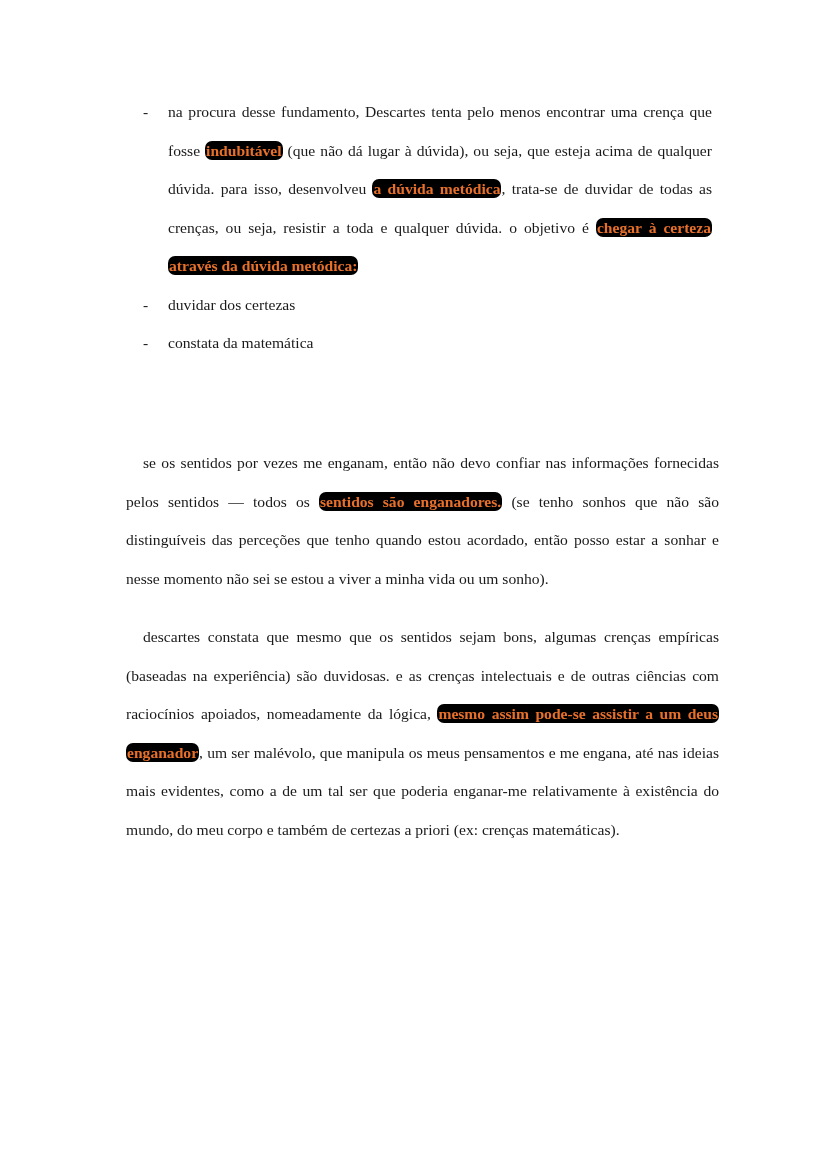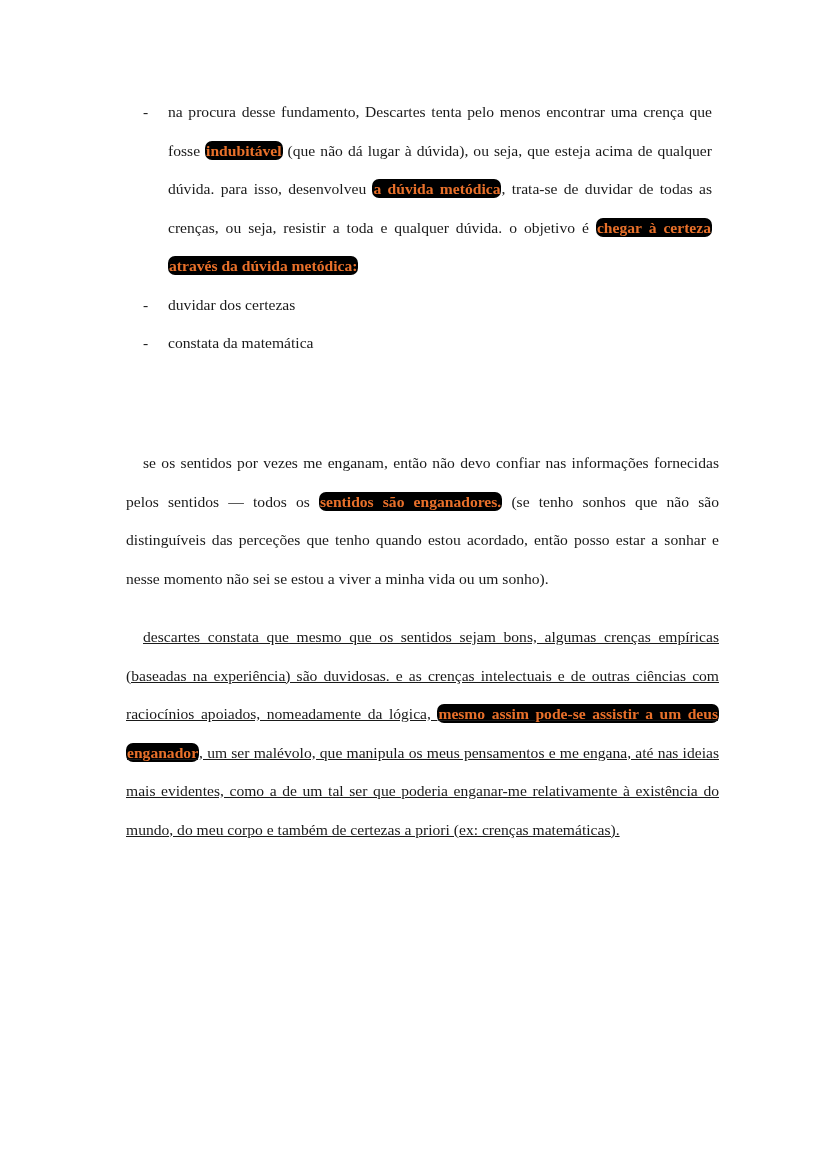--- a/index.html
+++ b/index.html
@@ -45,21 +45,21 @@
     .para {
       position: absolute;
       left: 118px;
       width: 593px;
       margin: 8px;
       line-height: 38.5px;
       text-align: justify;
       text-indent: 17px;
     }
     #para-1 { top: 436px; }
-    #para-2 { top: 610px; text-decoration: underline; }
+    #para-2 { top: 610px; }
     .hl {
       background: #000000;
       color: #e8702a;
       font-weight: bold;
       border-radius: 7px;
       padding: 1px 1px;
       box-decoration-break: clone;
       -webkit-box-decoration-break: clone;
     }
   </style>

